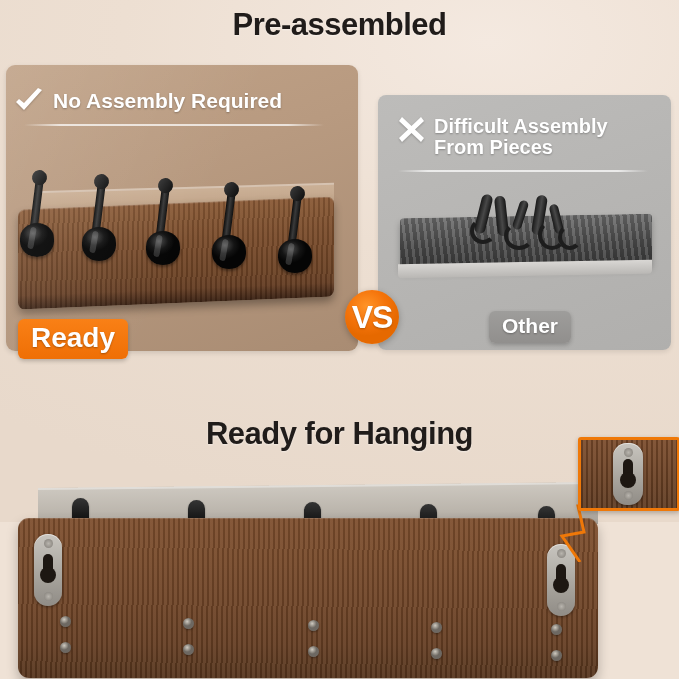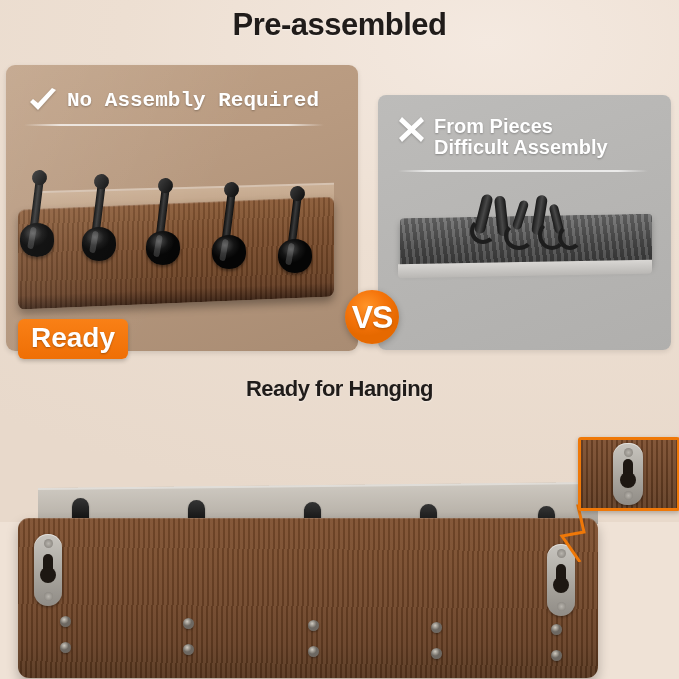--- a/index.html
+++ b/index.html
@@ -15,21 +15,21 @@
   }
 
   
   .heading{
     position:absolute;width:100%;text-align:center;
     font-weight:bold;color:#201c1a;
     letter-spacing:-0.5px;
     text-shadow:0 1px 2px rgba(255,255,255,.45);
   }
   #h-top{top:7px;font-size:31px;}
-  #h-bottom{top:376px;font-size:22px;}
+  #h-bottom{top:416px;font-size:31px;}
 
   
   #panel-left{
     position:absolute;left:6px;top:65px;width:352px;height:286px;
     border-radius:9px;
     background:linear-gradient(160deg,#c0a287 0%,#b89a80 40%,#a98c73 100%);
     box-shadow:0 2px 5px rgba(0,0,0,.12);
     overflow:hidden;
   }
   #panel-left::after{
@@ -44,21 +44,21 @@
     border-radius:8px;
     background:linear-gradient(160deg,#bdbcba 0%,#b7b6b4 45%,#b0afad 100%);
     box-shadow:0 2px 5px rgba(0,0,0,.10);
     overflow:hidden;
   }
 
   
   .panel-head{
     position:absolute;display:flex;align-items:flex-start;gap:9px;
   }
-  #head-left{left:28px;top:88px;font-family:Liberation Mono, monospace;}
+  #head-left{left:14px;top:88px;}
   #head-right{left:398px;top:116px;}
   .mark{
     flex:0 0 auto;display:block;filter:drop-shadow(0 1px 1px rgba(0,0,0,.22));
   }
   .head-text{
     font-weight:bold;color:#ffffff;line-height:1.06;
     text-shadow:0 1px 2px rgba(0,0,0,.28);
   }
   #head-left .head-text{font-size:21px;padding-top:2px;}
   #head-right .head-text{font-size:20px;}
@@ -279,26 +279,27 @@
     <div class="tangle" style="left:112px;top:30px;width:22px;height:20px;"></div>
     <div class="tangle" style="left:146px;top:28px;width:20px;height:22px;"></div>
     <div class="tangle" style="left:166px;top:32px;width:16px;height:18px;"></div>
   </div>
 
   <div class="panel-head" id="head-right">
     <svg class="mark" width="27" height="27" viewBox="0 0 27 27">
       <path d="M4 1 L13.5 10 L23 1 L26 5 L17 13.5 L26 22 L23 26 L13.5 17 L4 26 L1 22 L10 13.5 L1 5 Z" fill="#ffffff"></path>
     </svg>
     <div class="head-text">
+      <div>Difficult Assembly</div>
       <div>From Pieces</div>
-      <div>Difficult Assembly</div>
     </div>
   </div>
   <div class="rule" id="rule-right"></div>
 
+  <div class="badge" id="badge-other">Other</div>
 
   <div id="vs">VS</div>
 
   <div class="heading" id="h-bottom">Ready for Hanging</div>
 
   <div id="photo-bottom">
     <div class="back-strip"></div>
     <div class="tip" style="left:72px;top:58px;"></div>
     <div class="tip" style="left:188px;top:60px;"></div>
     <div class="tip" style="left:304px;top:62px;"></div>

